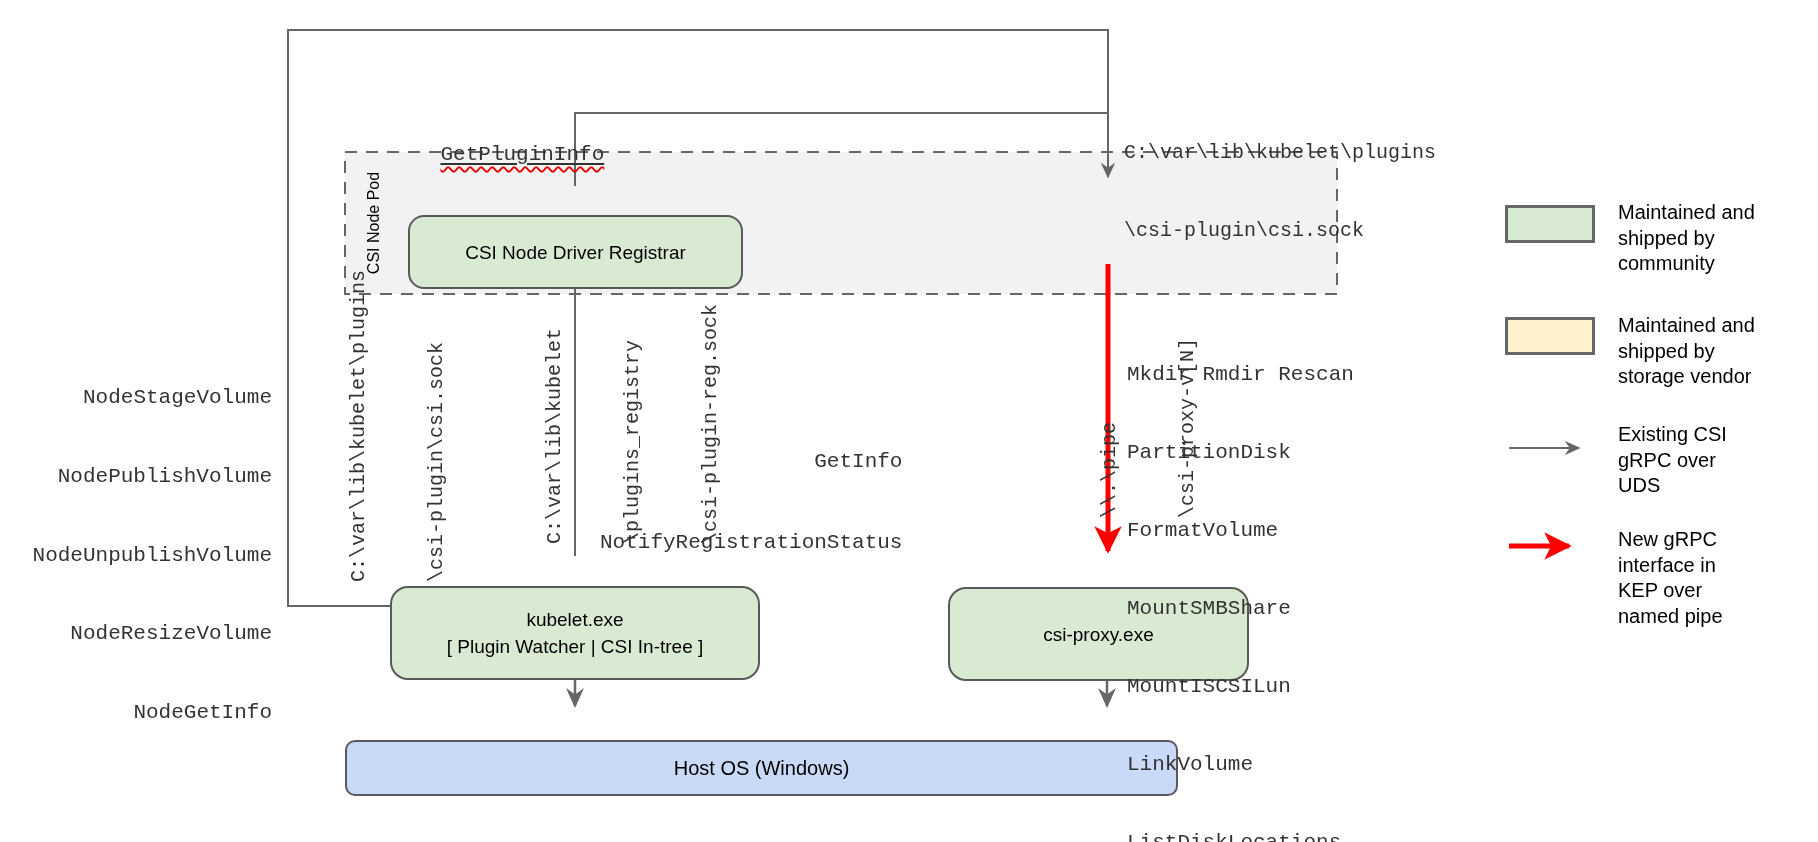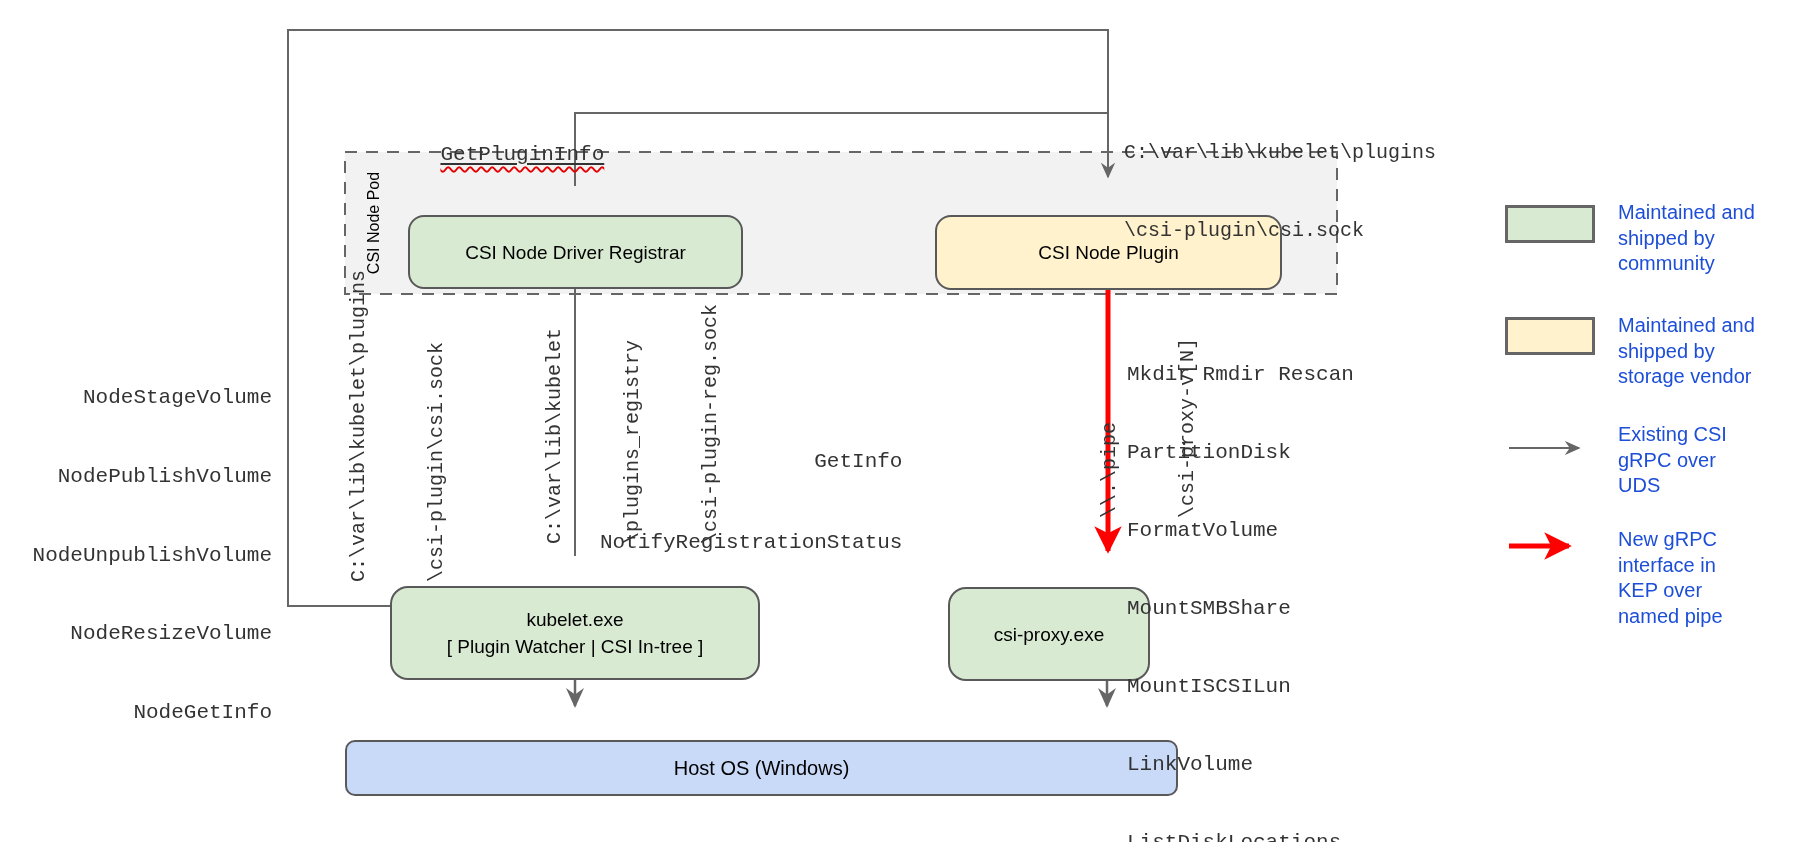--- a/index.html
+++ b/index.html
@@ -25,21 +25,21 @@
 
   .gpi-outer{text-decoration:underline wavy #e60000;text-decoration-thickness:2px;
              text-underline-offset:6px;}
   .gpi-inner{text-decoration:underline solid #333;text-decoration-thickness:1.5px;
              text-underline-offset:3px;}
 
   .podlabel{position:absolute;transform:rotate(-90deg);font-size:16px;color:#000;
             text-align:center;line-height:20px;}
 
   .swatch{position:absolute;width:90px;height:38px;border:3px solid #666;box-sizing:border-box;}
-  .legend-text{position:absolute;width:190px;font-size:20px;line-height:25.5px;color:#1d4ed8;
+  .legend-text{position:absolute;width:190px;font-size:20px;line-height:25.5px;color:#000000;
                white-space:pre-line;}
 </style>
 </head>
 <body>
 
 <div class="canvas">
 
   <svg class="overlay" viewBox="0 0 1818 842" xmlns="http://www.w3.org/2000/svg">
     <defs>
       <marker id="ahGray" viewBox="0 0 10 10" refX="9" refY="5" markerWidth="8" markerHeight="8" orient="auto-start-reverse">
@@ -62,28 +62,27 @@
 
     <line x1="575" y1="658" x2="575" y2="706" style="stroke:var(--line_gray,#666);stroke-width:2.5;" marker-start="url(#ahGray)" marker-end="url(#ahGray)"></line>
 
     <line x1="1107" y1="658" x2="1107" y2="706" style="stroke:var(--line_gray,#666);stroke-width:2.5;" marker-start="url(#ahGray)" marker-end="url(#ahGray)"></line>
   </svg>
 
   <div class="podlabel" style="left:315px;top:213px;width:118px;">CSI Node Pod</div>
 
   <div class="box green r16" style="left:408px;top:187px;width:335px;height:74px;">CSI Node Driver Registrar</div>
 
-  <div class="box yellow r16" style="left:935px;top:187px;width:347px;height:75px;">CSI Node Plugin</div>
 
   <div class="box green r18" style="left:390px;top:558px;width:370px;height:94px;">
     <div>kubelet.exe</div>
     <div>[ Plugin Watcher | CSI In-tree ]</div>
   </div>
 
-  <div class="box green r18" style="left:948px;top:559px;width:202px;height:94px;">csi-proxy.exe</div>
+  <div class="box green r18" style="left:948px;top:559px;width:301px;height:94px;">csi-proxy.exe</div>
 
   <div class="box blue r10" style="left:345px;top:712px;width:833px;height:56px;font-size:20px;">Host OS (Windows)</div>
 
   <div class="abs mono" style="left:390px;top:116px;">
     <span class="gpi-outer"><span class="gpi-inner">GetPluginInfo</span></span>
   </div>
 
   <div class="abs mono" style="left:1124px;top:88px;font-size:20px;">
     <div>C:\var\lib\kubelet\plugins</div>
     <div>\csi-plugin\csi.sock</div>

